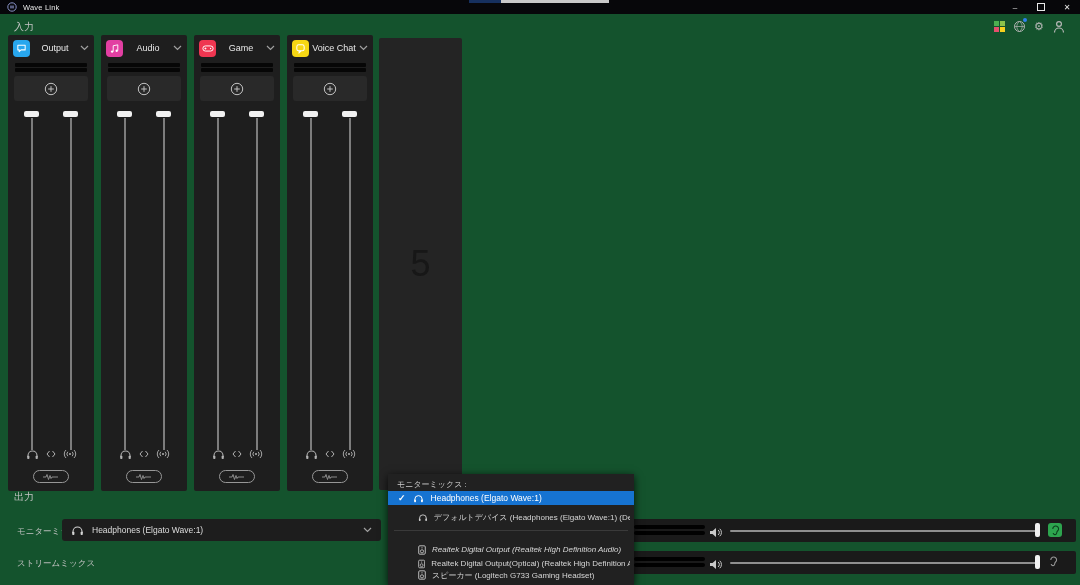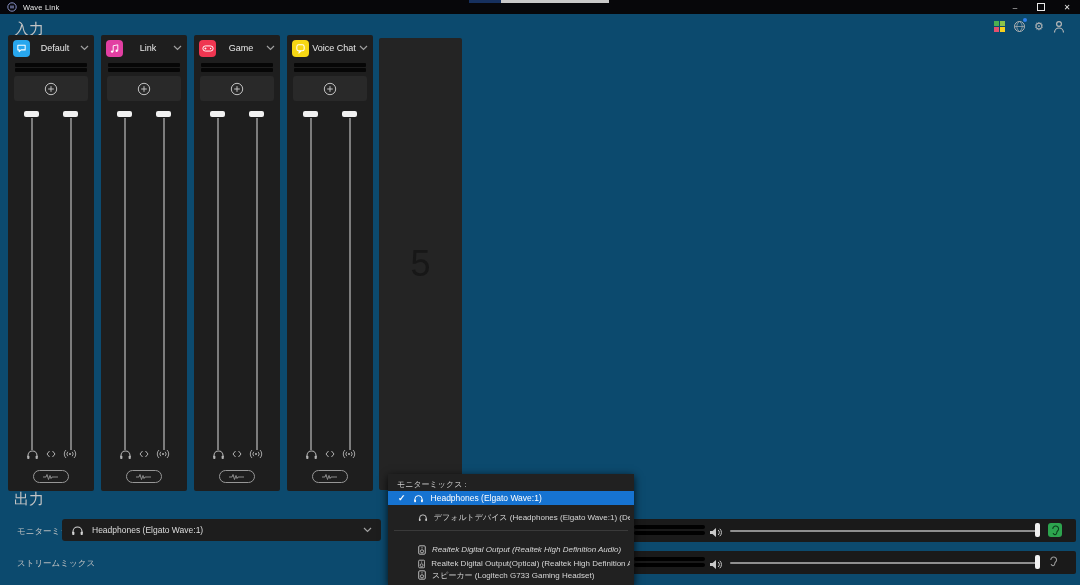--- a/index.html
+++ b/index.html
@@ -1,36 +1,36 @@
 <!DOCTYPE html>
 <html><head>
 <meta charset="utf-8">
 <style>
   html,body{margin:0;padding:0;background:#000;}
-  .app{position:relative;width:1080px;height:585px;background:#0c4a6e;overflow:hidden;
+  .app{position:relative;width:1080px;height:585px;background:#14532d;overflow:hidden;
        font-family:"Liberation Sans",sans-serif;color:#ddd;}
   
   .titlebar{position:absolute;left:0;top:0;width:1080px;height:14px;background:#07070a;
             display:flex;align-items:center;z-index:5;}
   .titlebar .logo{margin-left:7px;width:10px;height:10px;display:flex;}
   .titlebar .apptitle{margin-left:6px;font-size:7.5px;color:#e6e6e6;letter-spacing:.2px;}
   .artifact{position:absolute;top:0;height:2.5px;z-index:6;}
   .win-controls{position:absolute;right:0;top:0;height:14px;display:flex;z-index:7;}
   .win-btn{width:26px;height:14px;display:flex;align-items:center;justify-content:center;
            font-size:8px;color:#e8e8e8;}
   .max-glyph{width:6px;height:6px;border:1px solid #e8e8e8;display:block;}
   
   .topbar{position:absolute;right:14px;top:19px;display:flex;gap:6px;align-items:center;z-index:5;}
   .tb-icon{width:14px;height:14px;display:flex;align-items:center;justify-content:center;position:relative;}
   .gridicon{display:grid;grid-template-columns:5px 5px;grid-template-rows:5px 5px;gap:1px;}
   .gridicon i{display:block;}
   .bluedot{position:absolute;right:-1px;top:-1px;width:4px;height:4px;border-radius:50%;background:#2f80ed;}
   .gear{font-size:11px;color:#b8b8b8;line-height:1;}
   
-  .section-label{position:absolute;font-size:15px;color:#c4c4c4;text-align:center;}
+  .section-label{position:absolute;font-size:10px;color:#c4c4c4;text-align:center;}
   .strip{position:absolute;top:35px;width:86px;height:456px;background:#1e1e1e;border-radius:2px;}
   .strip-head{position:absolute;left:0;top:0;right:0;height:26px;display:flex;align-items:center;padding:0 5px;box-sizing:border-box;}
   .ch-icon{width:17px;height:17px;border-radius:4px;display:flex;align-items:center;justify-content:center;flex:0 0 auto;}
   .ch-name{flex:1;text-align:center;font-size:9px;color:#e8e8e8;white-space:nowrap;overflow:hidden;}
   .meter{position:absolute;left:7px;right:7px;top:28px;height:9px;}
   .meter i{display:block;height:3.5px;background:#060606;border-radius:1px;margin-bottom:1.5px;}
   .addpanel{position:absolute;left:6px;right:6px;top:41px;height:25px;background:#292929;border-radius:3px;
             display:flex;align-items:center;justify-content:center;}
   .fader{position:absolute;top:70px;width:20px;height:345px;}
   .fader .track{position:absolute;left:9px;top:13px;bottom:0;width:1.5px;background:#7d7d7d;}
@@ -121,21 +121,21 @@
 
   <div class="section-label" style="left:14px;top:20px;">入力</div>
 
   <div class="strip" style="left:8px">
     <div class="strip-head">
       <span class="ch-icon" style="background: rgb(40, 167, 238);">
         <svg width="11" height="11" viewBox="0 0 12 12">
             <path d="M2 2.5h8v5H5.5l-2 2v-2H2z" fill="none" stroke="#fff" stroke-width="1.1" stroke-linejoin="round"></path>
           </svg>
       </span>
-      <span class="ch-name">Default</span>
+      <span class="ch-name">Output</span>
       <svg width="9" height="6" viewBox="0 0 9 6">
           <path d="M1 1l3.5 3.5L8 1" stroke="#a0a0a0" fill="none" stroke-width="1.2"></path>
         </svg>
     </div>
     <div class="meter">
         <i></i>
         <i></i>
       </div>
     <div class="addpanel">
       <svg width="14" height="14" viewBox="0 0 14 14">
@@ -174,21 +174,21 @@
 
   <div class="strip" style="left:101px">
     <div class="strip-head">
       <span class="ch-icon" style="background: rgb(226, 63, 162);">
         <svg width="11" height="11" viewBox="0 0 12 12">
             <path d="M4.6 9.3V3l5-1v6.3" fill="none" stroke="#fff" stroke-width="1"></path>
             <circle cx="3.4" cy="9.4" r="1.3" fill="#fff"></circle>
             <circle cx="8.4" cy="8.4" r="1.3" fill="#fff"></circle>
           </svg>
       </span>
-      <span class="ch-name">Link</span>
+      <span class="ch-name">Audio</span>
       <svg width="9" height="6" viewBox="0 0 9 6">
           <path d="M1 1l3.5 3.5L8 1" stroke="#a0a0a0" fill="none" stroke-width="1.2"></path>
         </svg>
     </div>
     <div class="meter">
         <i></i>
         <i></i>
       </div>
     <div class="addpanel">
       <svg width="14" height="14" viewBox="0 0 14 14">

